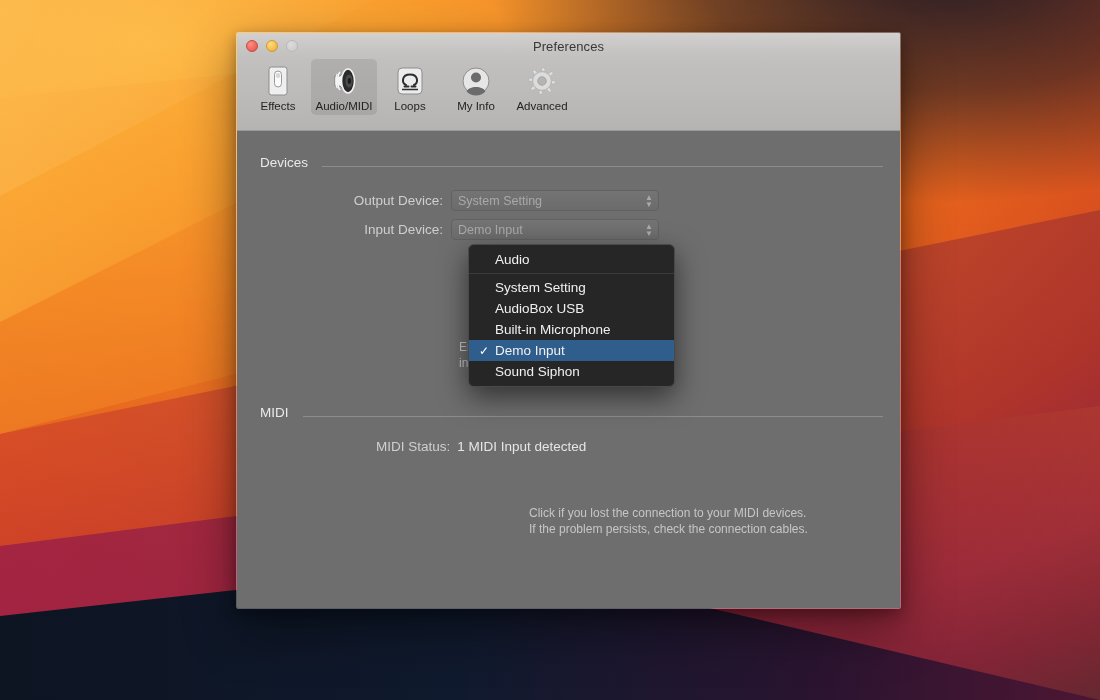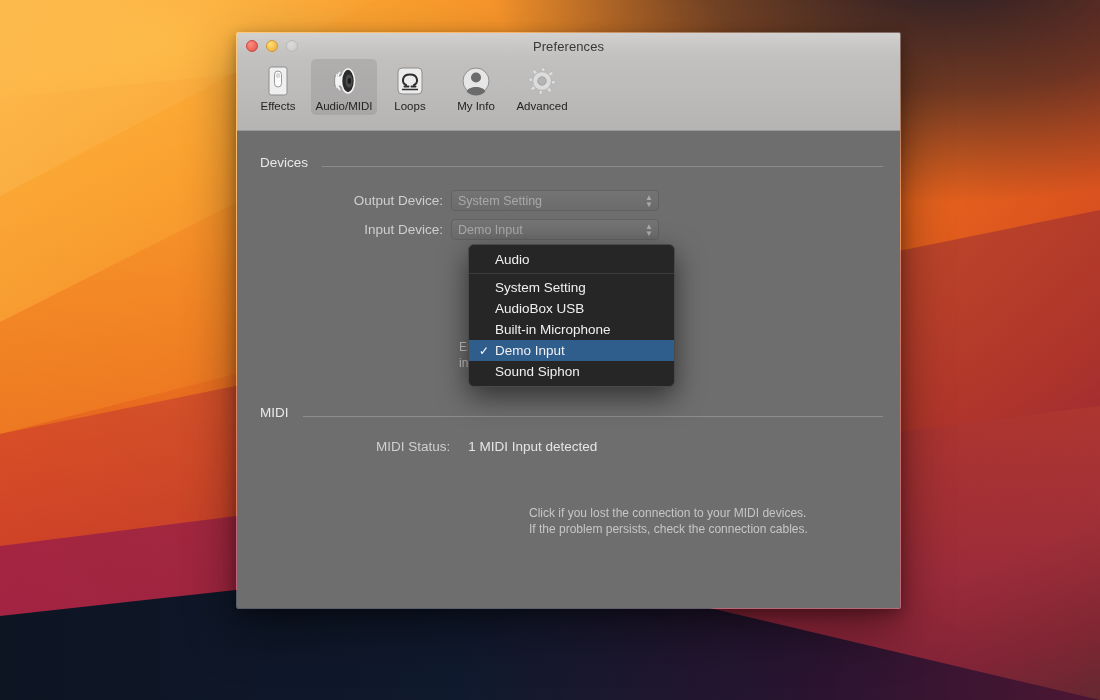--- a/index.html
+++ b/index.html
@@ -219,21 +219,21 @@
     font-size: 12px;
     line-height: 16px;
     color: #c6c6c6;
     white-space: pre-line;
   }
 
   .status-row {
     position: absolute;
     display: flex;
     align-items: baseline;
-    gap: 18px;
+    gap: 7px;
   }
   .status-label { font-size: 13.5px; color: #cfcfcf; }
   .status-value { font-size: 13.5px; color: #e5e5e5; }
 
   .push-button {
     position: absolute;
     height: 25px;
     border-radius: 5px;
     background: linear-gradient(to bottom, #5b5b5b, #515151);
     border: 1px solid #474747;

